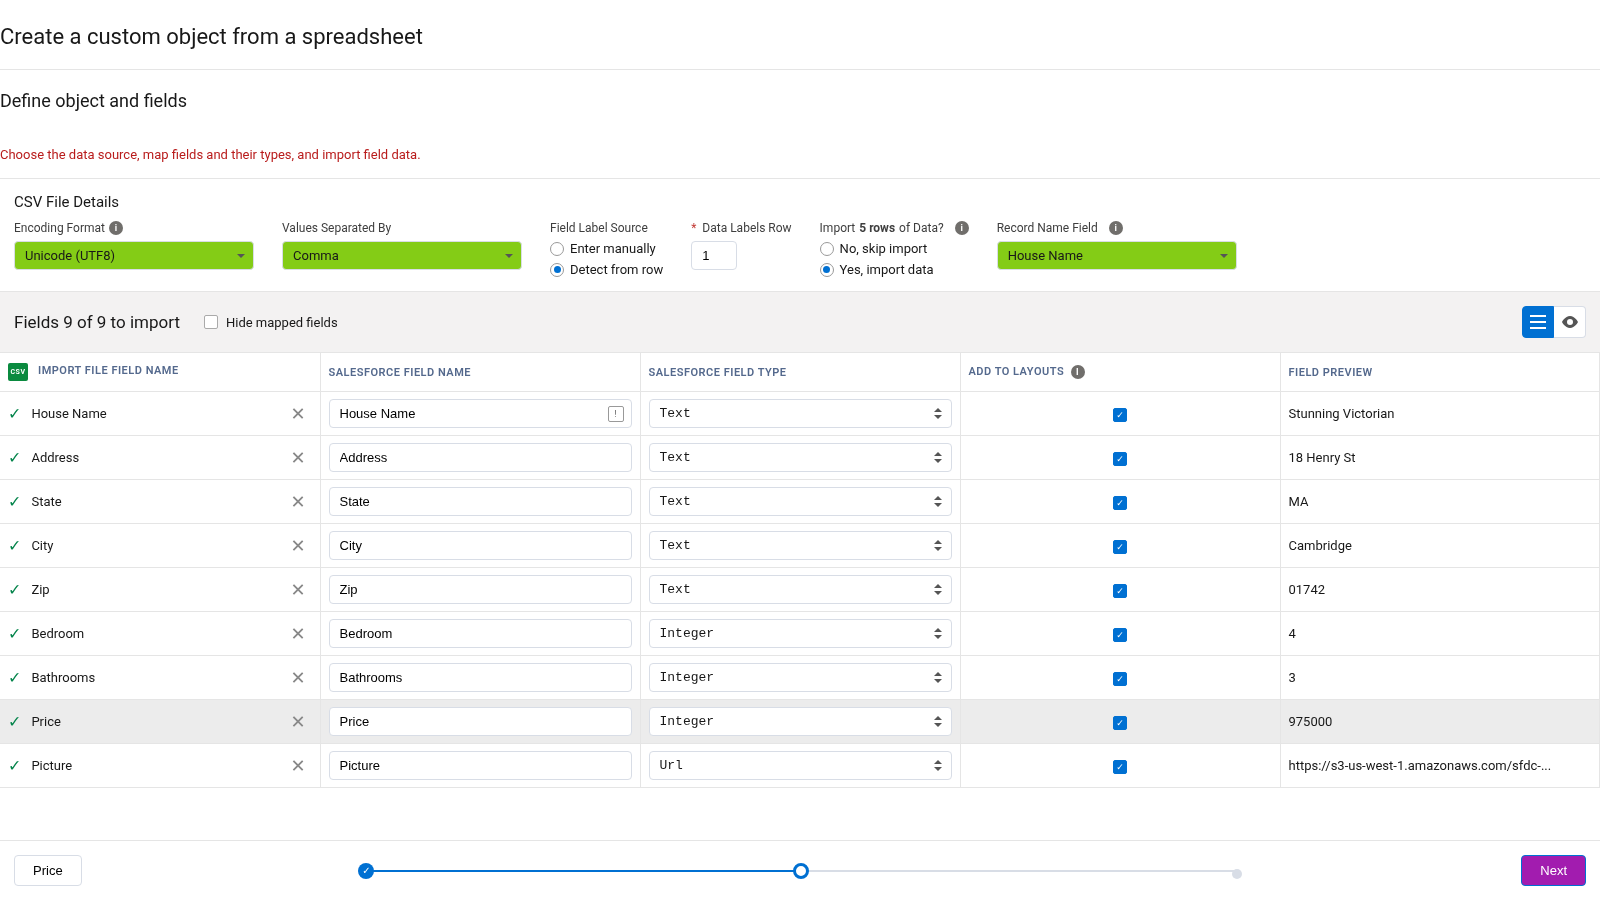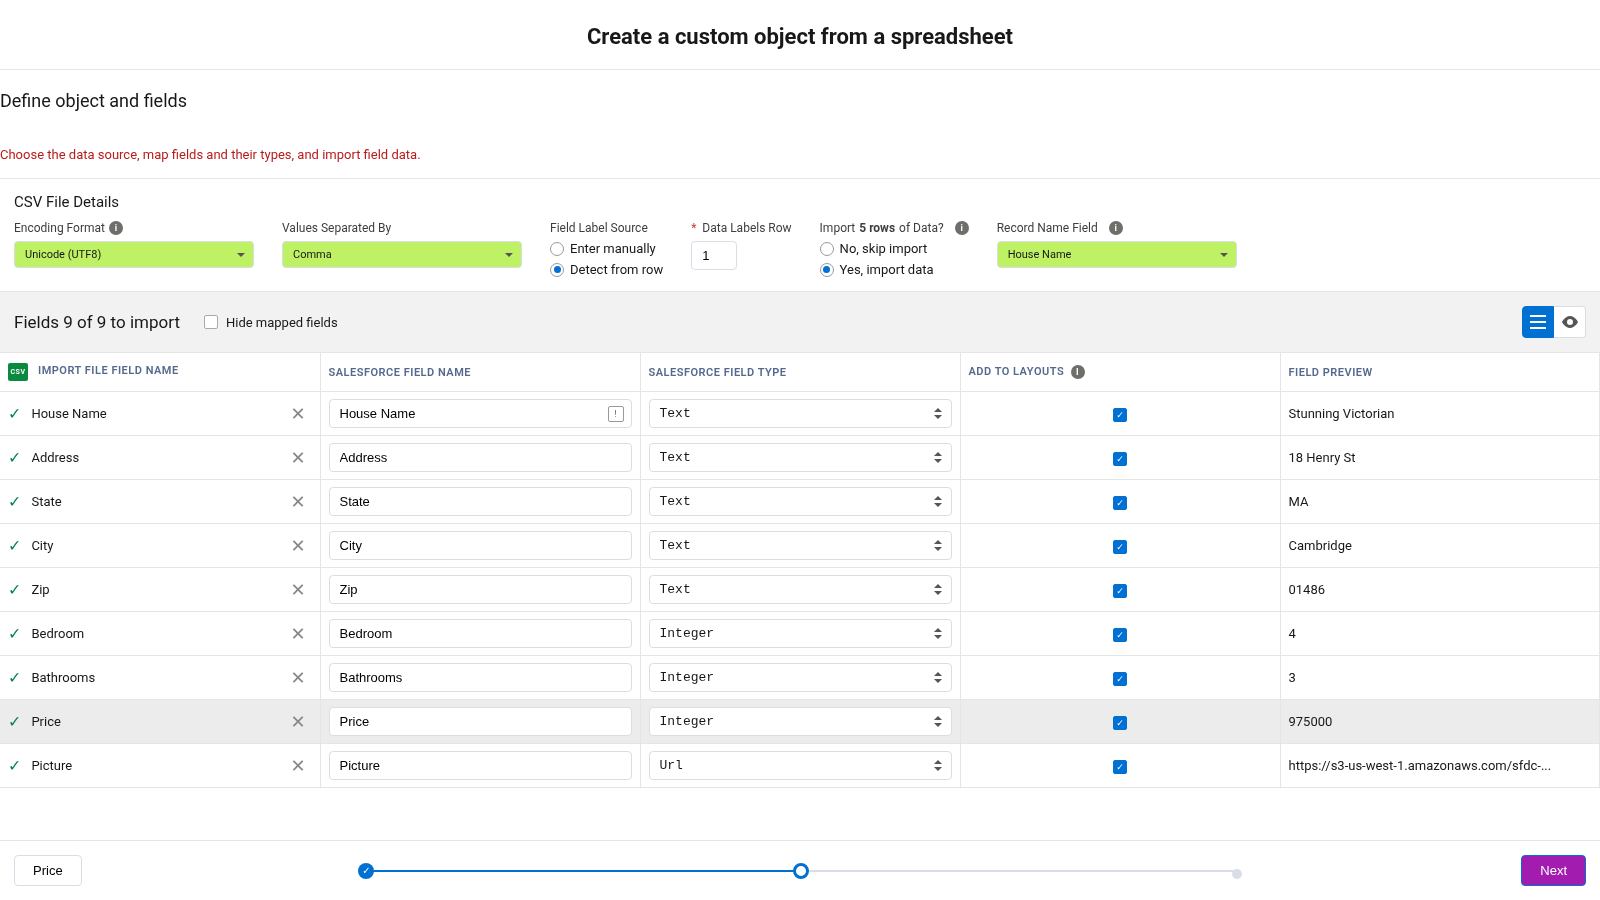--- a/index.html
+++ b/index.html
@@ -1,27 +1,27 @@
 <!DOCTYPE html>
 <html><head>
 <meta charset="utf-8">
 <style>
 * { box-sizing: border-box; margin: 0; padding: 0; }
 body { font-family: -apple-system, BlinkMacSystemFont, "Segoe UI", Roboto, Helvetica, Arial, sans-serif; font-size: 13px; color: #181818; background: #fff; width: 1600px; height: 900px; overflow: hidden; }
-.header-title { text-align: center; padding: 24px 0 20px; font-size: 22px; font-weight: 700; border-bottom: 1px solid #e5e5e5; }
+.header-title { padding: 24px 0 20px; font-size: 22px; font-weight: 400; border-bottom: 1px solid #e5e5e5; }
 .section-head { text-align: left; padding: 20px 0 16px; }
 .section-head h2 { font-size: 18px; font-weight: 400; margin-bottom: 6px; }
 .section-head p { font-size: 13px; color: #b91c1c; margin-top: 36px; }
 .csv-details { border-top: 1px solid #e5e5e5; padding: 14px; }
 .csv-details-title { font-size: 15px; margin-bottom: 10px; font-weight: 400; }
 .csv-row { display: flex; gap: 28px; align-items: flex-start; }
 .csv-col { display: flex; flex-direction: column; gap: 6px; }
 .lbl { font-size: 12px; color: #3e3e3e; display: flex; align-items: center; gap: 4px; }
 .info-icon { width: 14px; height: 14px; border-radius: 50%; background: #706e6b; color: #fff; font-size: 9px; display: inline-flex; align-items: center; justify-content: center; font-weight: bold; }
-.select { appearance: none; border: 1px solid #d8dde6; border-radius: 4px; padding: 6px 26px 6px 10px; font-size: 11px; background: #bef264; position: relative; }
+.select { appearance: none; border: 1px solid #d8dde6; border-radius: 4px; padding: 6px 26px 6px 10px; font-size: 13px; background: #84cc16; position: relative; }
 .select-wrap { position: relative; display: inline-block; }
 .select-wrap::after { content: ""; position: absolute; right: 9px; top: 50%; transform: translateY(-50%); width: 0; height: 0; border-left: 4px solid transparent; border-right: 4px solid transparent; border-top: 4px solid #555; }
 .select-wrap::before { content: ""; position: absolute; right: 9px; top: 35%; transform: translateY(-50%); width: 0; height: 0; border-left: 4px solid transparent; border-right: 4px solid transparent; border-bottom: 4px solid #555; }
 .radio-col { display: flex; flex-direction: column; gap: 6px; font-size: 13px; }
 .radio-row { display: flex; align-items: center; gap: 6px; }
 .radio { width: 14px; height: 14px; border: 1px solid #999; border-radius: 50%; display: inline-flex; align-items: center; justify-content: center; }
 .radio.checked::after { content: ""; width: 7px; height: 7px; background: #0070d2; border-radius: 50%; }
 .num-input { border: 1px solid #d8dde6; border-radius: 4px; padding: 6px 10px; width: 46px; font-size: 13px; }
 .fields-bar { background: #f3f2f2; padding: 14px; display: flex; align-items: center; border-top: 1px solid #e5e5e5; border-bottom: 1px solid #e5e5e5; }
 .fields-count { font-size: 17px; font-weight: 400; margin-right: 24px; }
@@ -282,21 +282,21 @@
     </div>
         </td>
     <td class="col-type">
           <div class="type-select-wrap">
       <div class="type-select">Text</div>
     </div>
         </td>
     <td class="col-layout" style="text-align:center">
       <span class="layout-chk">✓</span>
     </td>
-    <td class="col-preview">01486</td>
+    <td class="col-preview">01742</td>
   </tr>
       <tr>
     <td class="col-import">
           <div class="import-cell">
       <span class="check-icon">✓</span>
       <span>Bedroom</span>
       <span class="remove-x">✕</span>
     </div>
         </td>
     <td class="col-name">

